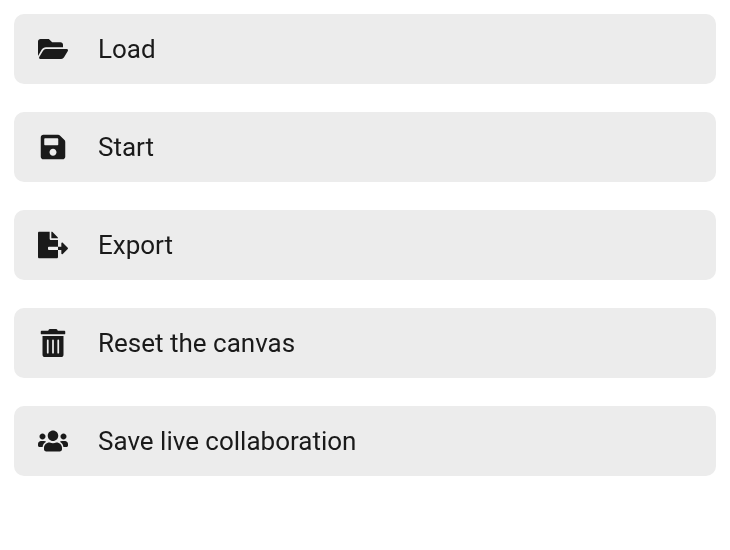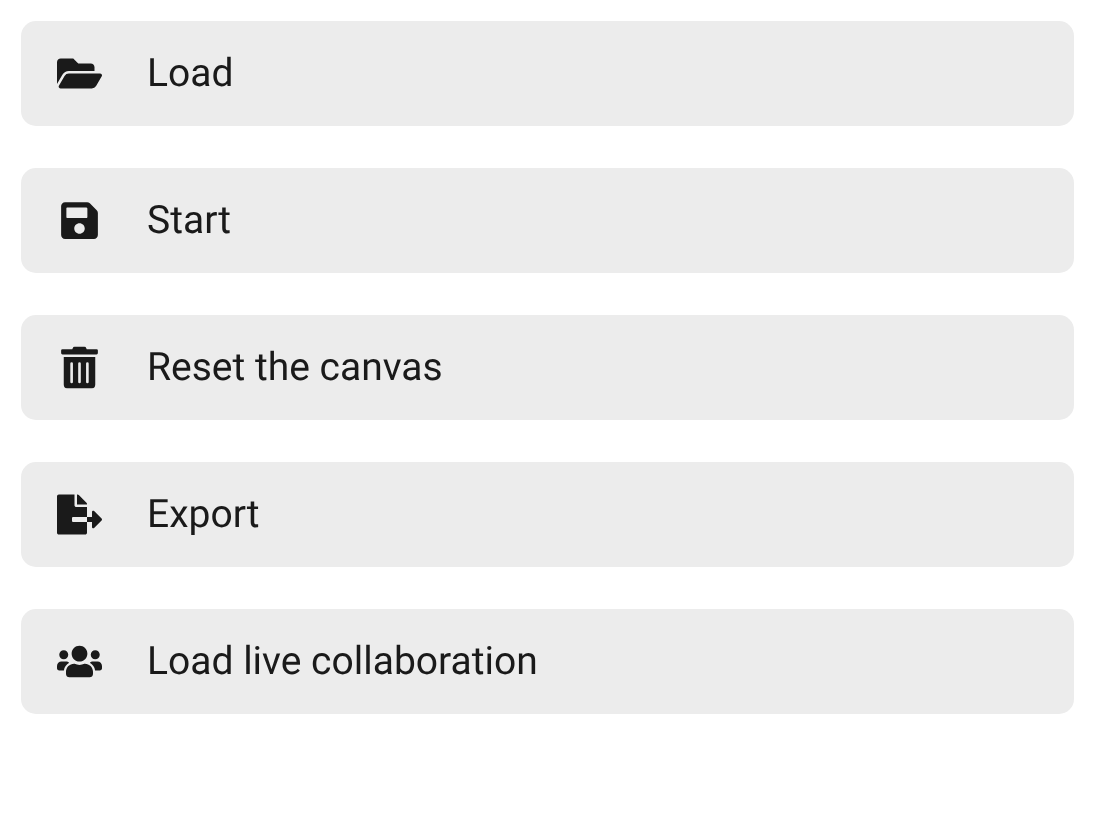--- a/index.html
+++ b/index.html
@@ -66,38 +66,38 @@
     <span class="icon-slot">
       <svg viewBox="0 0 448 512">
           <path d="M433.941 129.941l-83.882-83.882A48 48 0 0 0 316.118 32H48C21.49 32 0 53.49 0 80v352c0 26.51 21.49 48 48 48h352c26.51 0 48-21.49 48-48V163.882a48 48 0 0 0-14.059-33.941zM224 416c-35.346 0-64-28.654-64-64 0-35.346 28.654-64 64-64s64 28.654 64 64c0 35.346-28.654 64-64 64zm96-304.52V212c0 6.627-5.373 12-12 12H76c-6.627 0-12-5.373-12-12V108c0-6.627 5.373-12 12-12h228.52c3.183 0 6.235 1.264 8.485 3.515l3.48 3.48A11.996 11.996 0 0 1 320 111.48z"></path>
         </svg>
     </span>
     <span class="label">Start</span>
   </div>
 
   <div class="menu-item">
     <span class="icon-slot">
+      <svg viewBox="0 0 576 512">
+          <path d="M384 121.9c0-6.3-2.5-12.4-7-16.9L279.1 7c-4.5-4.5-10.6-7-17-7H256v128h128zM571 308l-95.7-96.4c-10.1-10.1-27.4-3-27.4 11.3V288h-64v64h64v65.2c0 14.3 17.3 21.4 27.4 11.3L571 332c6.6-6.6 6.6-17.4 0-24zm-379 28v-32c0-8.8 7.2-16 16-16h176V160H248c-13.2 0-24-10.8-24-24V0H24C10.7 0 0 10.7 0 24v464c0 13.3 10.7 24 24 24h336c13.3 0 24-10.7 24-24V352H208c-8.8 0-16-7.2-16-16z"></path>
+        </svg>
+    </span>
+    <span class="label">Export</span>
+  </div>
+
+  <div class="menu-item">
+    <span class="icon-slot">
       <svg viewBox="0 0 448 512">
           <path d="M32 464a48 48 0 0 0 48 48h288a48 48 0 0 0 48-48V128H32zm272-256a16 16 0 0 1 32 0v224a16 16 0 0 1-32 0zm-96 0a16 16 0 0 1 32 0v224a16 16 0 0 1-32 0zm-96 0a16 16 0 0 1 32 0v224a16 16 0 0 1-32 0zM432 32H312l-9.4-18.7A24 24 0 0 0 281.1 0H166.8a23.72 23.72 0 0 0-21.4 13.3L136 32H16A16 16 0 0 0 0 48v32a16 16 0 0 0 16 16h416a16 16 0 0 0 16-16V48a16 16 0 0 0-16-16z"></path>
         </svg>
     </span>
     <span class="label">Reset the canvas</span>
   </div>
 
   <div class="menu-item">
     <span class="icon-slot">
-      <svg viewBox="0 0 576 512">
-          <path d="M384 121.9c0-6.3-2.5-12.4-7-16.9L279.1 7c-4.5-4.5-10.6-7-17-7H256v128h128zM571 308l-95.7-96.4c-10.1-10.1-27.4-3-27.4 11.3V288h-64v64h64v65.2c0 14.3 17.3 21.4 27.4 11.3L571 332c6.6-6.6 6.6-17.4 0-24zm-379 28v-32c0-8.8 7.2-16 16-16h176V160H248c-13.2 0-24-10.8-24-24V0H24C10.7 0 0 10.7 0 24v464c0 13.3 10.7 24 24 24h336c13.3 0 24-10.7 24-24V352H208c-8.8 0-16-7.2-16-16z"></path>
-        </svg>
-    </span>
-    <span class="label">Export</span>
-  </div>
-
-  <div class="menu-item">
-    <span class="icon-slot">
       <svg viewBox="0 0 640 512">
           <path d="M96 224c35.3 0 64-28.7 64-64s-28.7-64-64-64-64 28.7-64 64 28.7 64 64 64zm448 0c35.3 0 64-28.7 64-64s-28.7-64-64-64-64 28.7-64 64 28.7 64 64 64zm32 32h-64c-17.6 0-33.5 7.1-45.1 18.6 40.3 22.1 68.9 62 75.1 109.4h66c17.7 0 32-14.3 32-32v-32c0-35.3-28.7-64-64-64zm-256 0c61.9 0 112-50.1 112-112S381.9 32 320 32 208 82.1 208 144s50.1 112 112 112zm76.8 32h-8.3c-20.8 10-43.9 16-68.5 16s-47.6-6-68.5-16h-8.3C179.6 288 128 339.6 128 403.2V432c0 26.5 21.5 48 48 48h288c26.5 0 48-21.5 48-48v-28.8c0-63.6-51.6-115.2-115.2-115.2zm-223.7-13.4C161.5 263.1 145.6 256 128 256H64c-35.3 0-64 28.7-64 64v32c0 17.7 14.3 32 32 32h65.9c6.3-47.4 34.9-87.3 75.2-109.4z"></path>
         </svg>
     </span>
-    <span class="label">Load live collaboration</span>
+    <span class="label">Save live collaboration</span>
   </div>
 
 </div>
 
 </body></html>

